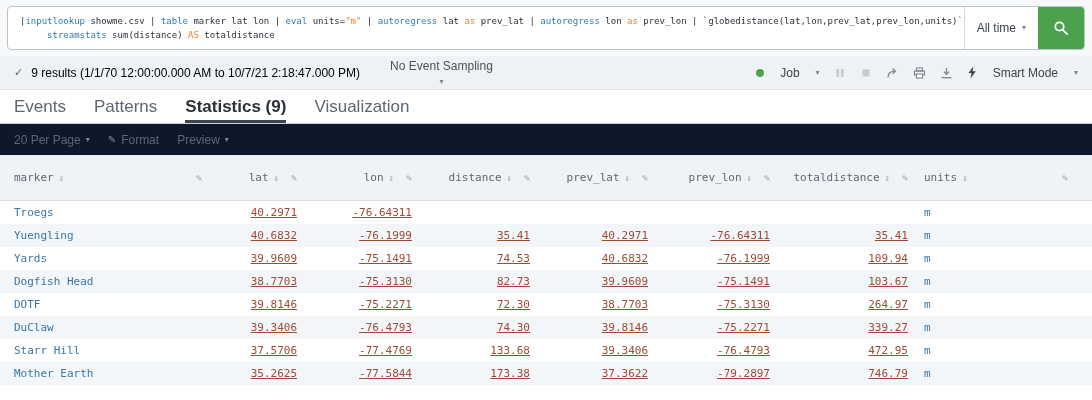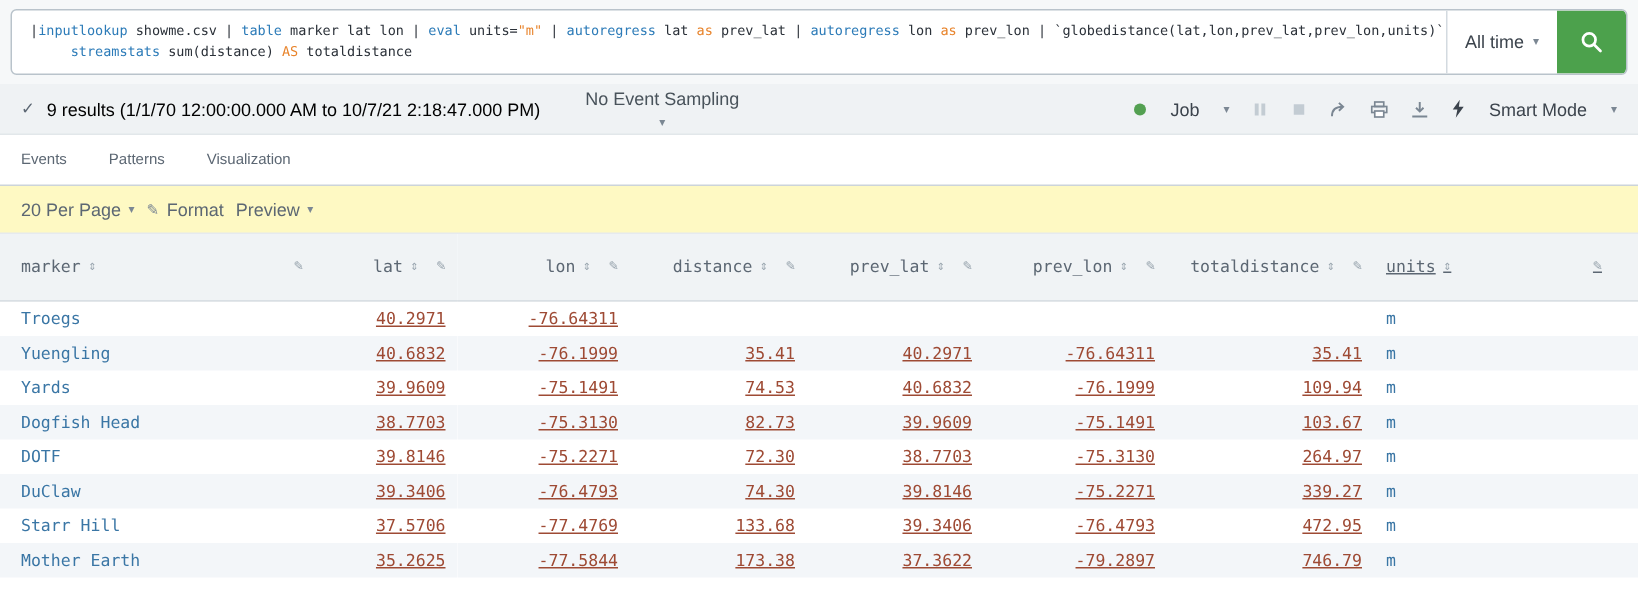--- a/index.html
+++ b/index.html
@@ -35,39 +35,39 @@
   .results-summary { color: #000000; }
   .sampling { margin-left: 22px; display: flex; align-items: center; gap: 5px; cursor: pointer; flex-direction: column; }
   .caret { font-size: 8px; color: #7b8793; line-height: 1; }
   .right-cluster { margin-left: auto; display: flex; align-items: center; gap: 14px; }
   .job-menu, .mode-menu { display: flex; align-items: center; gap: 16px; cursor: pointer; color: #3c444d; }
   .dot { width: 8px; height: 8px; border-radius: 50%; background: var(--status-green); }
   .icon-btn { display: flex; align-items: center; cursor: pointer; }
 
   
   .tabs { display: flex; gap: 28px; padding: 0 14px; height: 34px; align-items: stretch; border-bottom: 1px solid #ccd4da; background: #fff; }
-  .tab { display: flex; align-items: center; font-size: 10px; color: #5c6773; cursor: pointer; border-bottom: 3px solid transparent; padding-top: 3px; }
+  .tab { display: flex; align-items: center; font-size: 17px; color: #5c6773; cursor: pointer; border-bottom: 3px solid transparent; padding-top: 3px; }
   .tab.active { color: #2b3139; font-weight: bold; border-bottom-color: #3c444d; }
 
   
-  .results-toolbar { display: flex; gap: 8px; align-items: center; height: 32px; padding: 0 14px; border-bottom: 1px solid #e6eaee; font-size: 12px; color: #5c6773; background: #fef9c3; }
+  .results-toolbar { display: flex; gap: 18px; align-items: center; height: 32px; padding: 0 14px; border-bottom: 1px solid #e6eaee; font-size: 12px; color: #5c6773; background: #0f172a; }
   .tb-item { display: flex; align-items: center; gap: 5px; cursor: pointer; }
   .pencil-glyph { font-size: 10px; color: #7b8793; }
 
   
   table.results-table { width: 1092px; border-collapse: collapse; table-layout: fixed; font-family: "DejaVu Sans Mono", monospace; font-size: 11px; }
   thead th { background: #f0f3f5; border-bottom: 1px solid #d9dfe4; font-weight: normal; color: #5c6773; height: 44px; padding: 0 8px; cursor: pointer; }
   th.col-0 { width: 210px; padding-left: 14px; }
   th.col-1 { width: 95px; }
   th.col-2 { width: 115px; }
   th.col-3 { width: 118px; }
   th.col-4 { width: 118px; margin-top: 36px; }
   th.col-5 { width: 122px; }
   th.col-6 { width: 138px; }
-  th.col-7 { width: 176px; padding-right: 24px; text-decoration: underline; }
+  th.col-7 { width: 176px; padding-right: 24px; }
   .th-inner { display: flex; align-items: center; gap: 5px; }
   .th-inner.inline { justify-content: flex-end; }
   .th-inner.inline .pencil-icon { margin-left: 7px; }
   .th-inner.spread { justify-content: space-between; }
   .th-group { display: flex; align-items: center; gap: 5px; }
   .sort-icon { font-size: 9px; color: #97a3ad; }
   .pencil-icon { font-size: 10px; color: #97a3ad; }
   tbody td { padding: 5px 8px; height: 23px; overflow: hidden; white-space: nowrap; cursor: pointer; }
   tbody td.col-0 { padding-left: 14px; }
   td.number { text-align: right; color: var(--cell-number); text-decoration: underline; }
@@ -150,20 +150,21 @@
         </svg>
         <span>Smart Mode</span>
         <span class="caret">▾</span>
       </div>
     </div>
   </div>
 
   <div class="tabs">
       <div class="tab">Events</div>
       <div class="tab">Patterns</div>
+      <div class="tab active">Statistics (9)</div>
       <div class="tab">Visualization</div>
     </div>
 
   <div class="results-toolbar">
     <div class="tb-item">
       <span>20 Per Page</span>
       <span class="caret">▾</span>
     </div>
     <div class="tb-item">
       <span class="pencil-glyph">✎</span>

